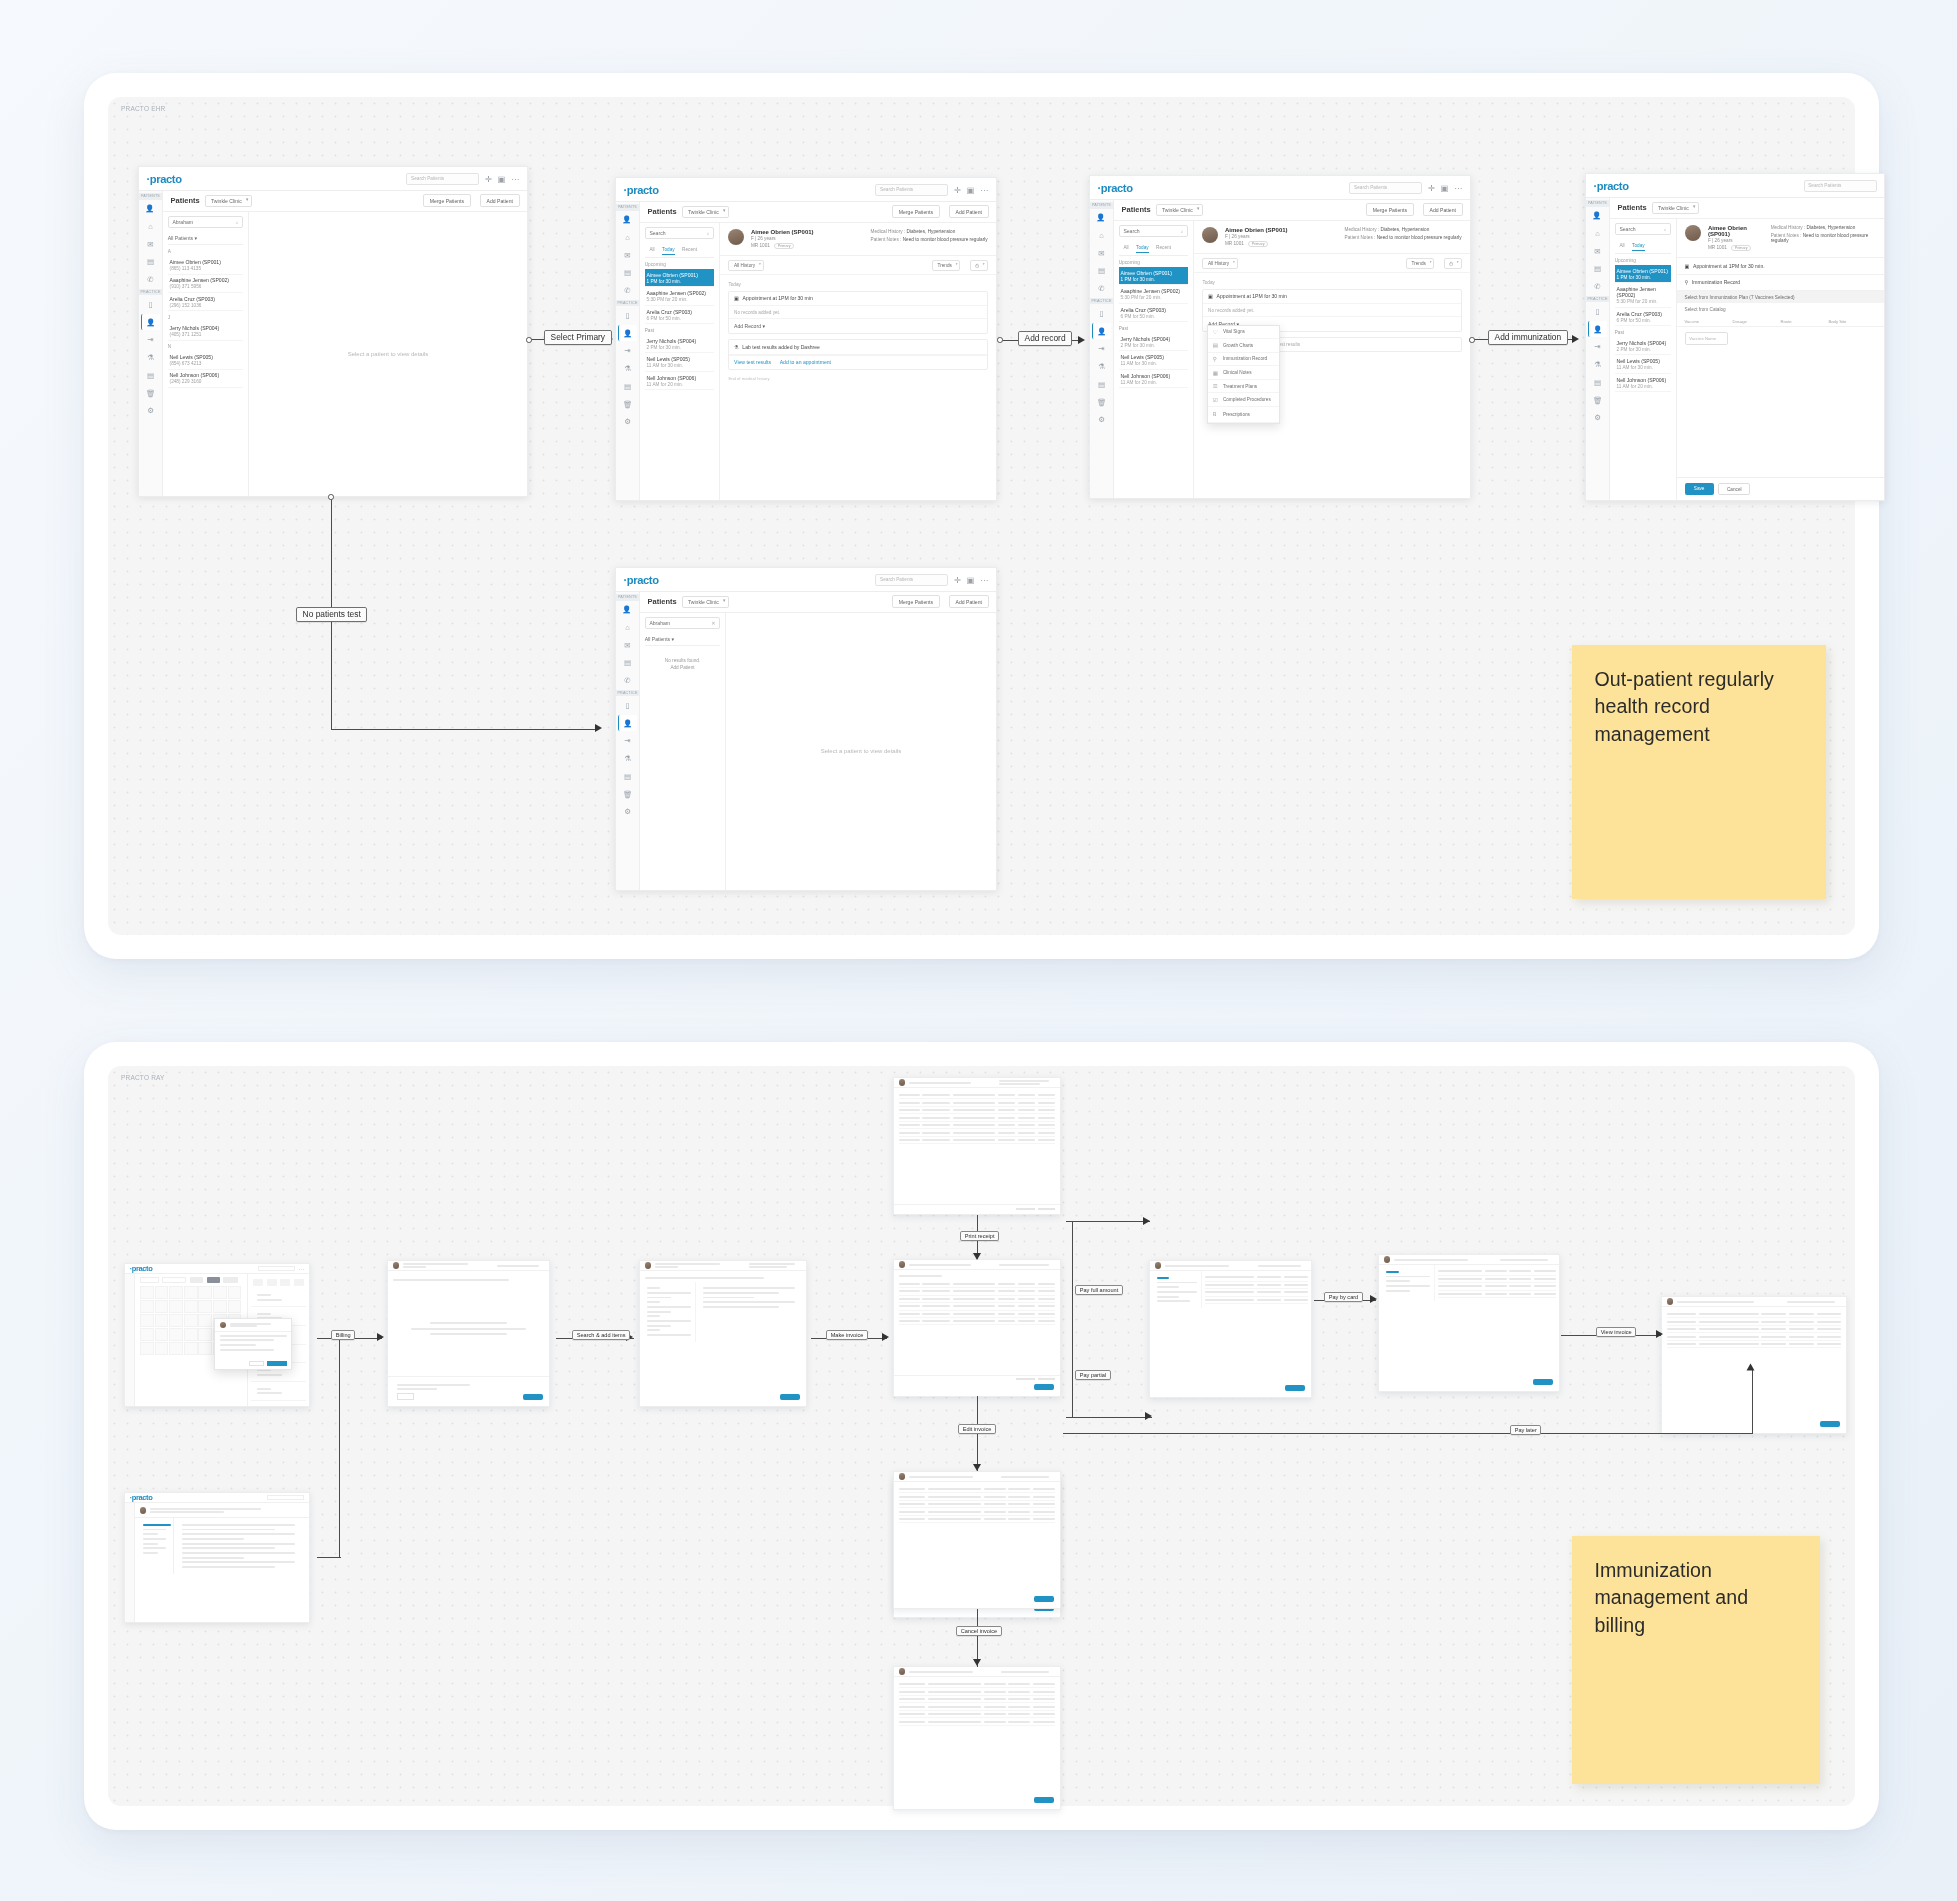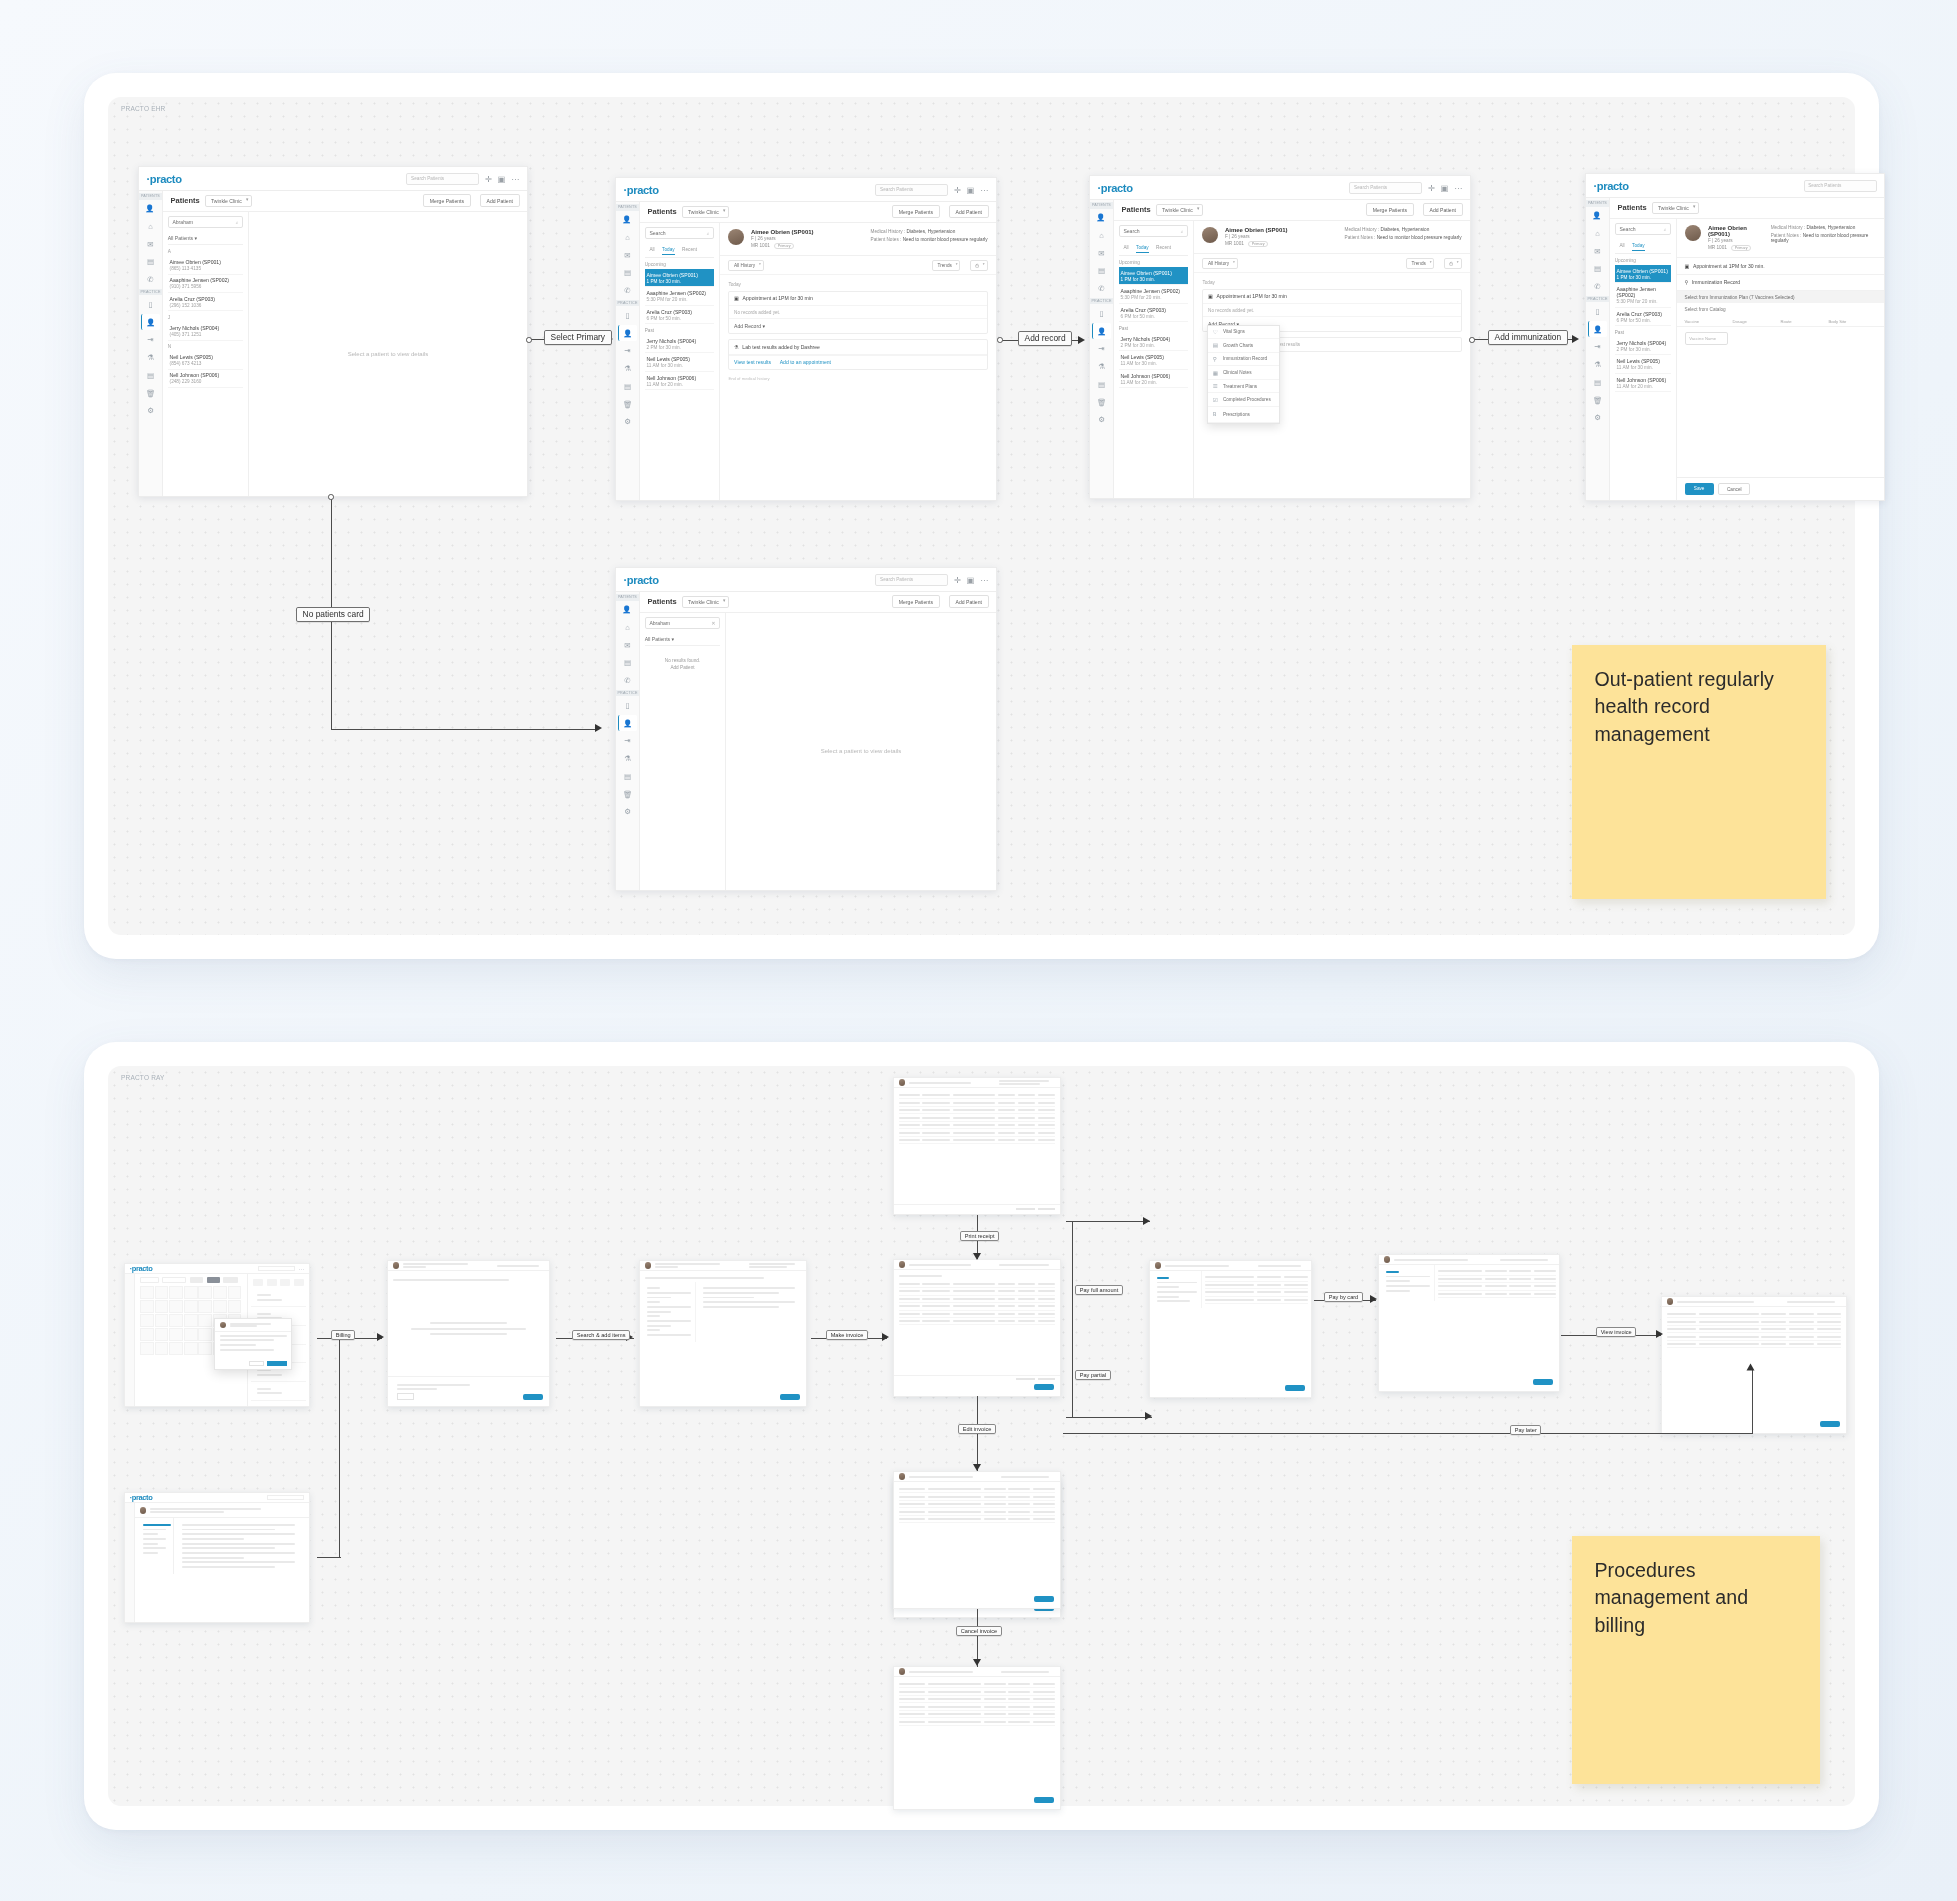--- a/index.html
+++ b/index.html
@@ -742,21 +742,21 @@
   <div class="arrow" style="left:1078px;top:336px;"></div>
 
   <div class="conn h" style="left:1473px;top:339px;width:22.4px;"></div>
   <div class="dot" style="left:1469px;top:337px;"></div>
   <div class="flow-label" style="left:1488px;top:330px;">Add immunization</div>
   <div class="conn h" style="left:1555px;top:339px;width:20.5px;"></div>
   <div class="arrow" style="left:1572px;top:335px;"></div>
 
   <div class="conn v" style="left:331px;top:497px;height:233px;"></div>
   <div class="dot" style="left:328px;top:494px;"></div>
-  <div class="flow-label" style="left:296px;top:607px;">No patients card</div>
+  <div class="flow-label" style="left:296px;top:607px;">No patients test</div>
   <div class="conn h" style="left:331px;top:729px;width:266px;"></div>
   <div class="arrow" style="left:595px;top:724px;"></div>
 
   <div class="sticky" id="sticky-ehr">Out-patient regularly health record management</div>
 
   <div class="board" id="board-appt">
     <div class="board-inner">
       <div class="board-tag">PRACTO RAY</div>
     </div>
   </div>
@@ -1489,16 +1489,16 @@
   <div class="conn v" style="left:1598px;top:1335px;height:0;"></div>
   <div class="conn h" style="left:1598px;top:1335px;width:63px;"></div>
   <div class="arrow" style="left:1656px;top:1330px;"></div>
   <div class="flow-label tiny" style="left:1596px;top:1327px;">View invoice</div>
 
   <div class="conn h" style="left:1063px;top:1433px;width:690px;"></div>
   <div class="conn v" style="left:1752px;top:1370px;height:63px;"></div>
   <div class="flow-label tiny" style="left:1510px;top:1425px;">Pay later</div>
   <div class="arrow" style="left:1747px;top:1363px;transform:rotate(-90deg);"></div>
 
-  <div class="sticky" id="sticky-appt">Procedures management and billing</div>
+  <div class="sticky" id="sticky-appt">Immunization management and billing</div>
 
 </div>
 
 
 </body></html>

